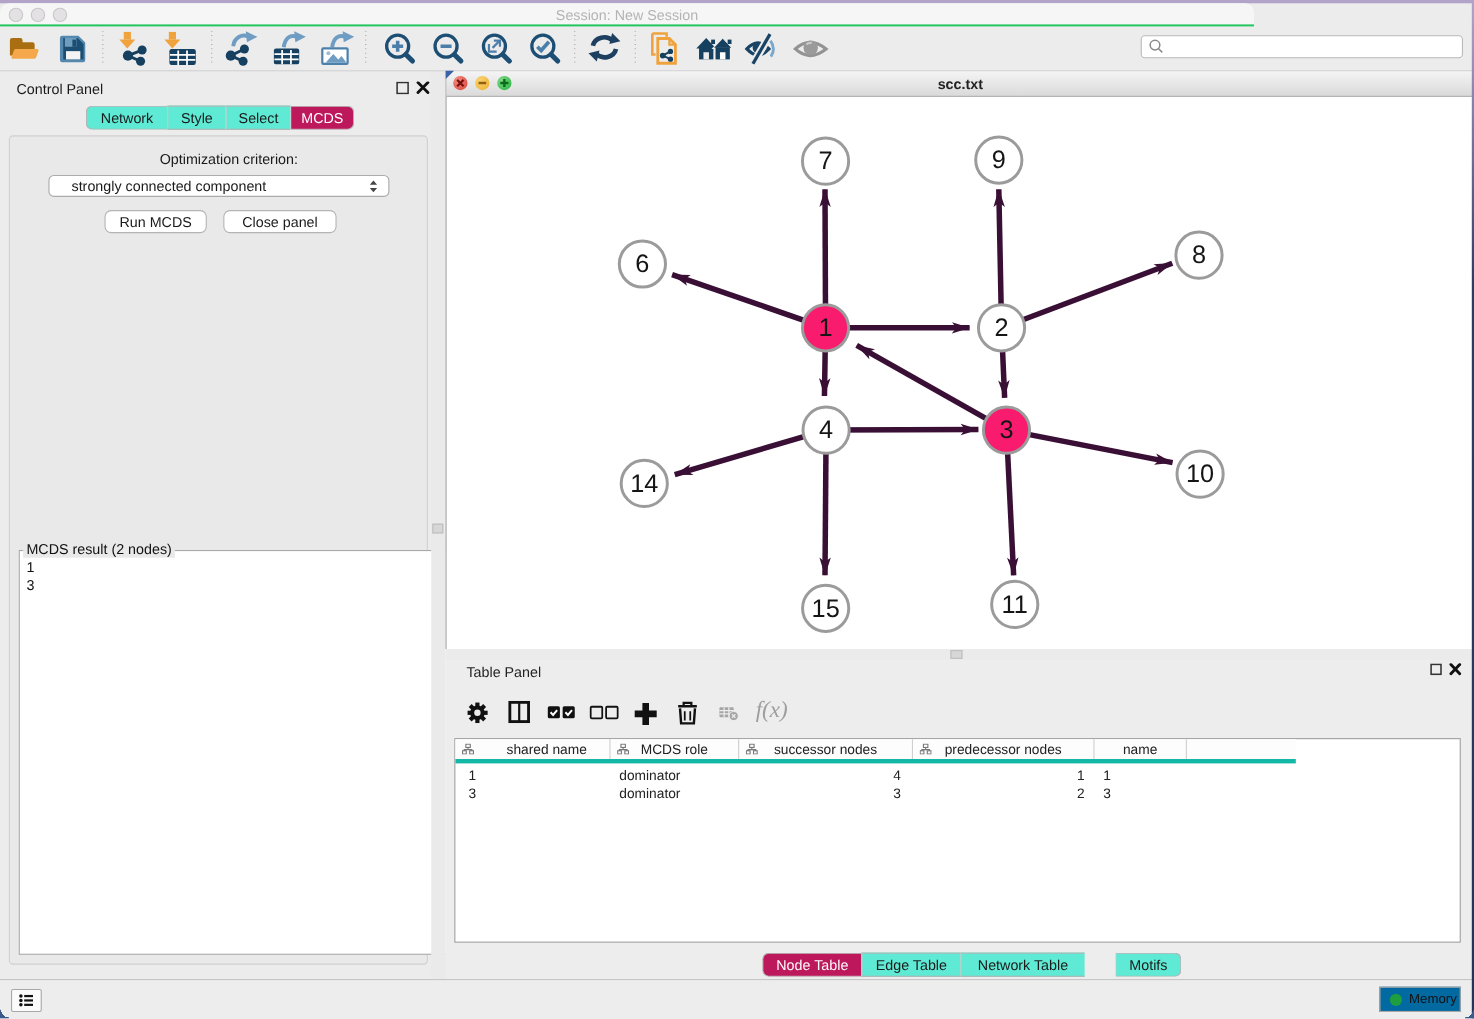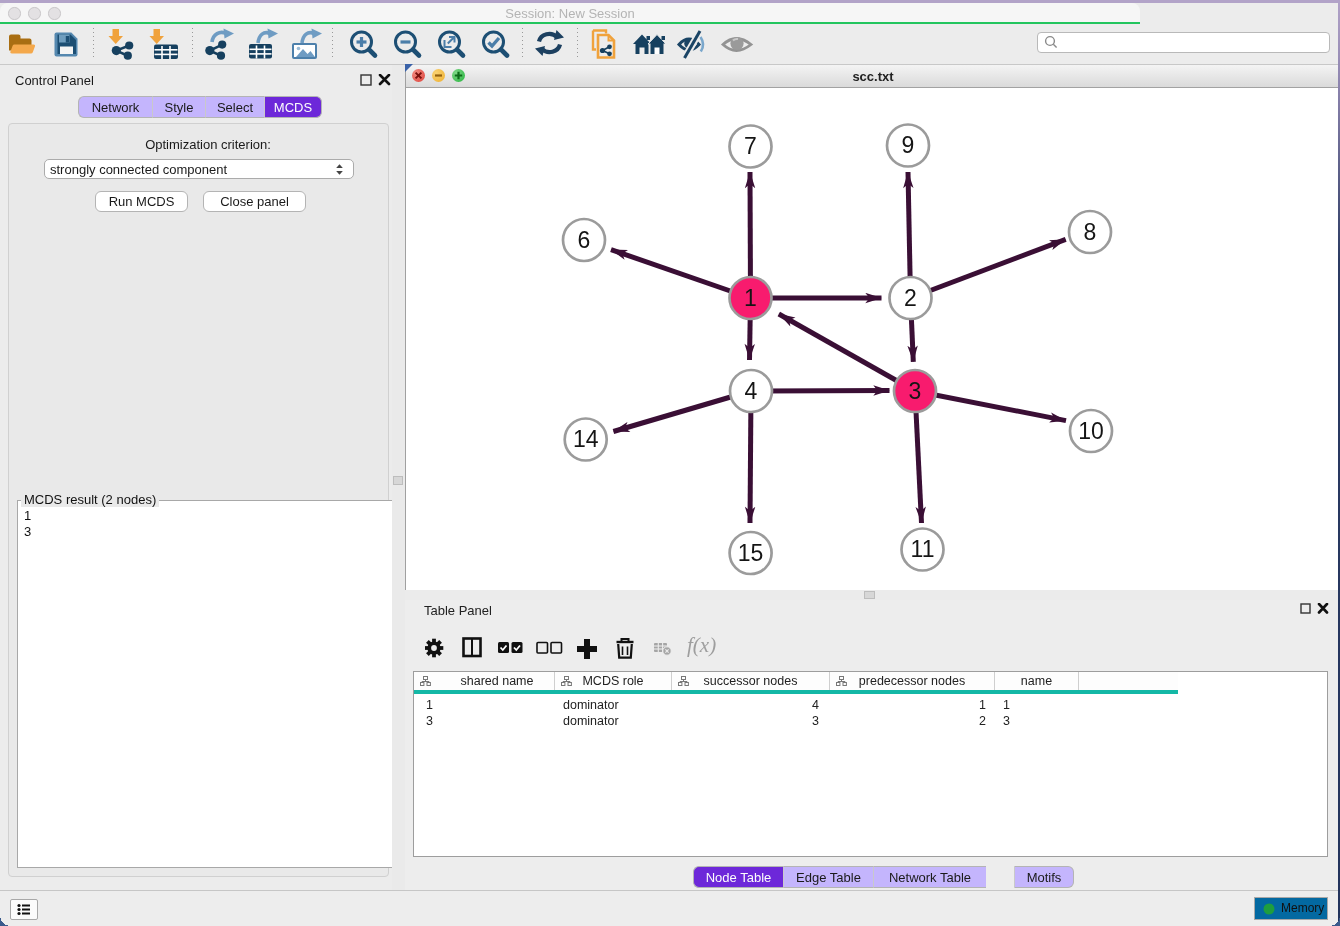--- a/index.html
+++ b/index.html
@@ -17,25 +17,25 @@
   
   #toolbar{left:0;top:24px;width:1340px;height:40px;background:#ececec;border-bottom:1px solid #c9c9c9;}
   .tbsep{position:absolute;top:4px;width:1px;height:32px;
      background-image:linear-gradient(#999 30%, rgba(0,0,0,0) 0%);background-size:1px 4px;}
   .tbi{position:absolute;top:4px;}
   #searchbox{position:absolute;left:1037px;top:8px;width:291px;height:19px;background:#fff;border:1px solid #b9b9b9;border-radius:4px;}
   
   #cpanel{left:0;top:65px;width:392px;height:826px;background:#ececec;font-size:13px;color:#1a1a1a;}
   #tabpane{position:absolute;left:8px;top:58px;width:379px;height:752px;background:#e9e9e9;border:1px solid #d0d0d0;border-radius:4px;}
   #segtabs{position:absolute;left:78px;top:31px;height:22px;}
-  .seg{position:absolute;top:0;height:22px;background:#c4b5fd;border-top:1px solid #b4b4b4;border-bottom:1px solid #b4b4b4;
+  .seg{position:absolute;top:0;height:22px;background:#5eead4;border-top:1px solid #b4b4b4;border-bottom:1px solid #b4b4b4;
        box-sizing:border-box;font-size:13px;color:#1a1a1a;text-align:center;line-height:21px;}
   .seg.first{border-left:1px solid #b4b4b4;border-radius:6px 0 0 6px;}
   .seg.last{border-right:1px solid #b4b4b4;border-left:1px solid #c9c9c9;border-radius:0 6px 6px 0;}
-  .seg.sel{background:#6d28d9;color:#fdfdfd;}
+  .seg.sel{background:#be185d;color:#fdfdfd;}
   .seg.mid{border-left:1px solid #c9c9c9;}
   #dropdown{position:absolute;left:44px;top:94px;width:310px;height:20px;background:#fff;border:1px solid #ababab;border-radius:5px;line-height:20px;box-sizing:border-box;}
   .btn{position:absolute;top:126px;height:21px;background:#fff;border:1px solid #b4b4b4;border-radius:6px;text-align:center;line-height:20px;box-sizing:border-box;}
   #fieldset{position:absolute;left:17px;top:435px;width:420px;height:368px;border:1px solid #a8a8a8;background:#fff;box-sizing:border-box;}
   #fs-legend{position:absolute;left:3px;top:-9px;background:#e9e9e9;padding:0 3px;font-size:13px;color:#111;}
   #fs-scroll{position:absolute;right:3px;top:2px;width:13px;height:362px;background:#f5f5f5;border-left:1px solid #d8d8d8;border-right:1px solid #d8d8d8;box-sizing:border-box;}
   
   #gutter-left{left:392px;top:65px;width:13px;height:826px;background:#eaeaea;}
   #lhandle{position:absolute;left:1px;top:411px;width:8px;height:7px;background:#d7d7d7;border:1px solid #bdbdbd;}
   #bhandle{left:864px;top:591px;width:9px;height:6px;background:#d7d7d7;border:1px solid #bdbdbd;}
@@ -215,21 +215,21 @@
     <path d="M20,1 L29,10 M29,1 L20,10" stroke="#111" stroke-width="2.6" stroke-linecap="round"></path>
   </svg>
   <div id="tabpane"></div>
   <div id="segtabs">
     <div class="seg first" style="left:0;width:74px;">Network</div>
     <div class="seg mid" style="left:74px;width:53px;">Style</div>
     <div class="seg mid" style="left:127px;width:59px;">Select</div>
     <div class="seg last sel" style="left:186px;width:58px;">MCDS</div>
   </div>
   <div class="abs" style="left:12px;top:72px;width:392px;text-align:center;">Optimization criterion:</div>
-  <div id="dropdown"><span style="padding-left:5px;">strongly connected component</span>
+  <div id="dropdown"><span style="padding-left:20px;">strongly connected component</span>
     <svg width="9" height="13" style="position:absolute;right:9px;top:3px;">
       <path d="M1.2,5 L4.5,1.2 L7.8,5 z" fill="#444"></path>
         <path d="M1.2,8 L4.5,11.8 L7.8,8 z" fill="#444"></path>
     </svg>
   </div>
   <div class="btn" style="left:95px;width:93px;">Run MCDS</div>
   <div class="btn" style="left:203px;width:103px;">Close panel</div>
   <div id="fieldset">
     <div id="fs-legend">MCDS result (2 nodes)</div>
     <div style="position:absolute;left:6px;top:7px;font-size:13px;color:#111;line-height:16px;">1<br>3</div>

